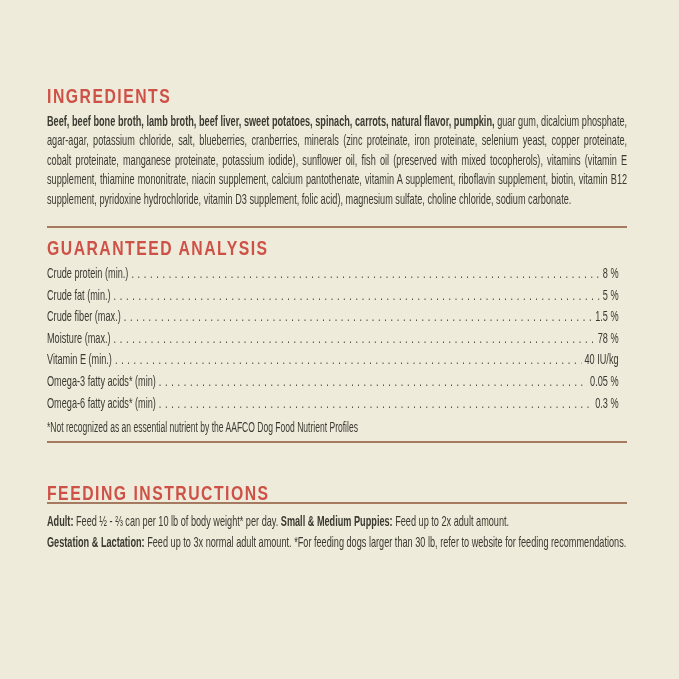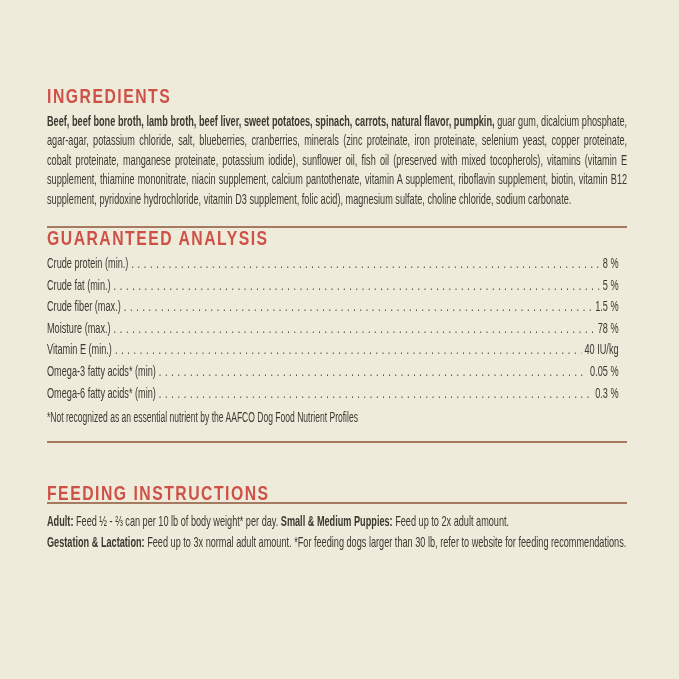--- a/index.html
+++ b/index.html
@@ -19,21 +19,21 @@
     width: 679px;
     height: 501px;
     background: #EFEBDB;
   }
   .section {
     position: absolute;
     left: 47px;
     width: 580px;
   }
   .sec-ingredients { top: 86px; }
-  .sec-analysis    { top: 228px; }
+  .sec-analysis    { top: 238px; }
   .sec-calorie     { top: 452px; }
   .sec-feeding     { top: 483px; }
 
   .heading {
     margin: 0;
     color: #CE5147;
     font-size: 21px;
     line-height: 20px;
     font-weight: bold;
     letter-spacing: 2px;

